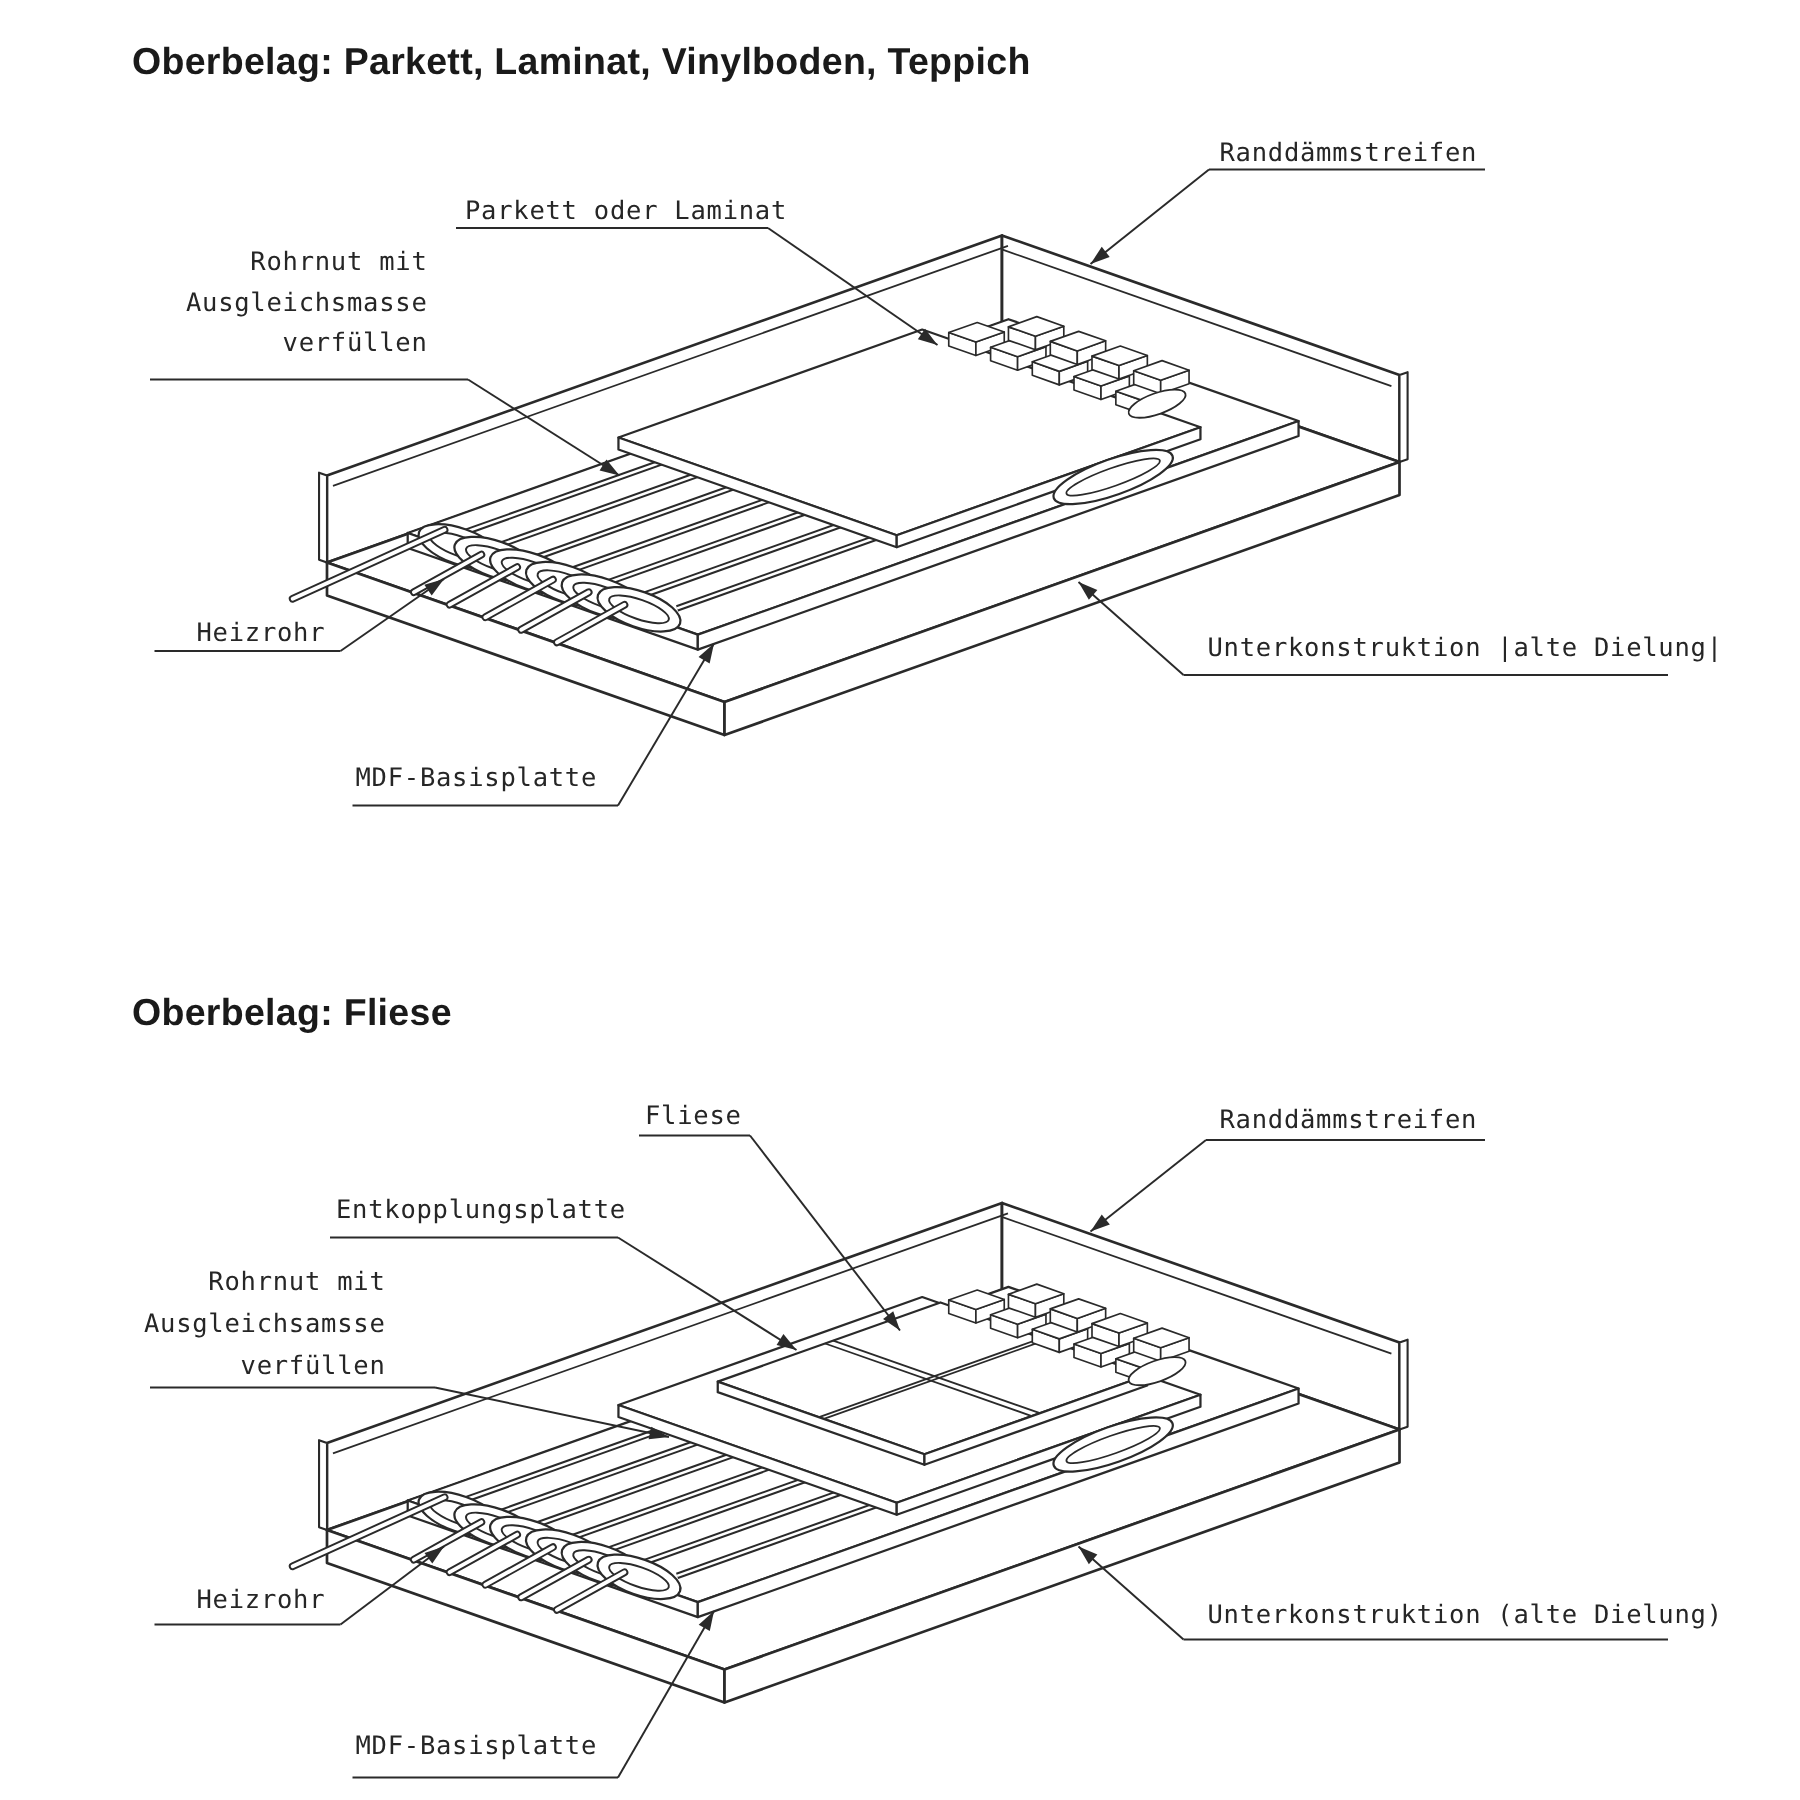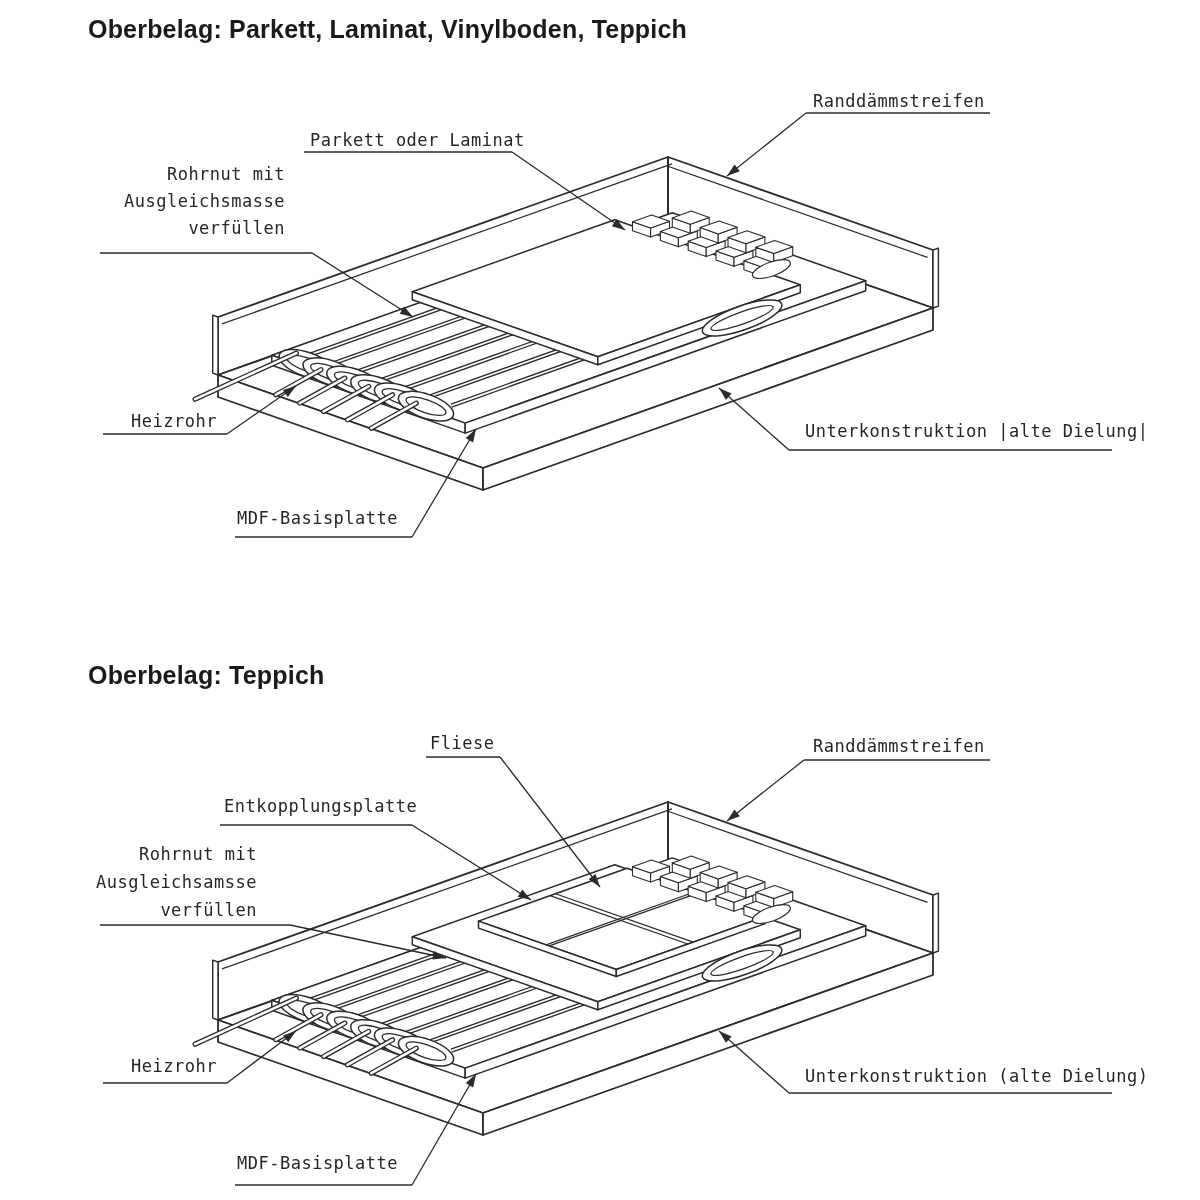--- a/index.html
+++ b/index.html
@@ -7,22 +7,22 @@
         font-family:"Liberation Sans", sans-serif;}
   .title{position:absolute;font-family:"Liberation Sans", sans-serif;font-weight:700;
          font-size:25px;color:#1a1a1a;letter-spacing:0.2px;white-space:nowrap;}
   svg{position:absolute;left:0;top:0;}
   .lbl{font-family:"DejaVu Sans Mono", monospace;font-size:17px;fill:#262626;letter-spacing:0.5px;}
 </style>
 </head>
 <body>
 
 <div class="page">
-  <div class="title" style="left:88px;top:15px">Oberbelag: Parkett, Laminat, Vinylboden, Teppich</div>
-  <div class="title" style="left:88px;top:661px">Oberbelag: Teppich</div>
+  <div class="title" style="left:88px;top:27px">Oberbelag: Parkett, Laminat, Vinylboden, Teppich</div>
+  <div class="title" style="left:88px;top:661px">Oberbelag: Fliese</div>
   <svg id="drawing" width="1200" height="1200" viewBox="0 0 1200 1200">
       <g>
         <g>
           <polygon points="218.0,375.0 218.0,317.0 668.0,157.0 668.0,215.0" fill="#fff" stroke="#2a2a2a" stroke-width="1.8" stroke-linejoin="round"></polygon>
           <polygon points="668.0,215.0 668.0,157.0 933.0,250.0 933.0,308.0" fill="#fff" stroke="#2a2a2a" stroke-width="1.8" stroke-linejoin="round"></polygon>
           <line x1="221.975" y1="323.895" x2="671.975" y2="163.895" stroke="#2a2a2a" stroke-width="1.2" stroke-linecap="butt"></line>
           <line x1="667.9" y1="166.28000000000003" x2="927.6" y2="257.42" stroke="#2a2a2a" stroke-width="1.2" stroke-linecap="butt"></line>
           <line x1="668" y1="157" x2="668" y2="215" stroke="#2a2a2a" stroke-width="1.4" stroke-linecap="butt"></line>
           <polygon points="218.0,375.0 218.0,317.0 212.7,315.1 212.7,373.1" fill="#fff" stroke="#2a2a2a" stroke-width="1.4" stroke-linejoin="round"></polygon>
           <polygon points="933.0,308.0 933.0,250.0 938.4,248.1 938.4,306.1" fill="#fff" stroke="#2a2a2a" stroke-width="1.4" stroke-linejoin="round"></polygon>

